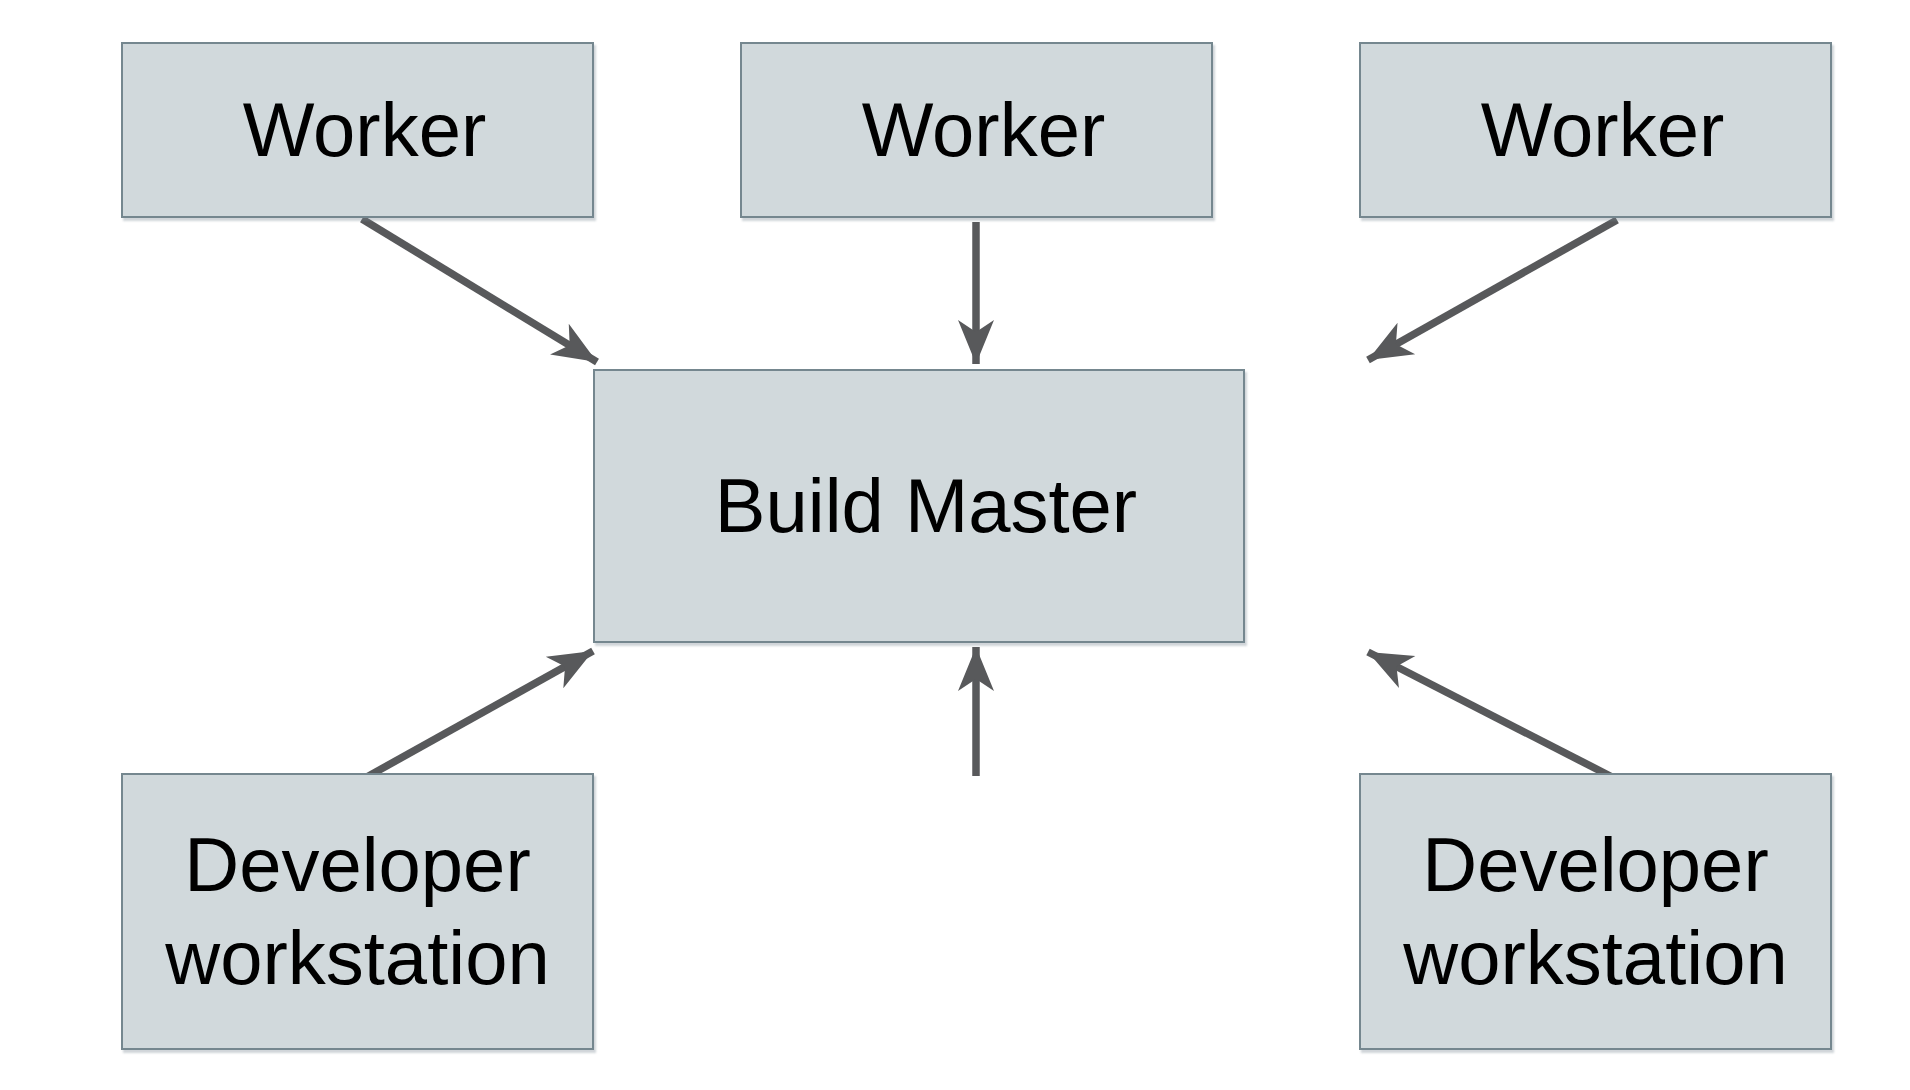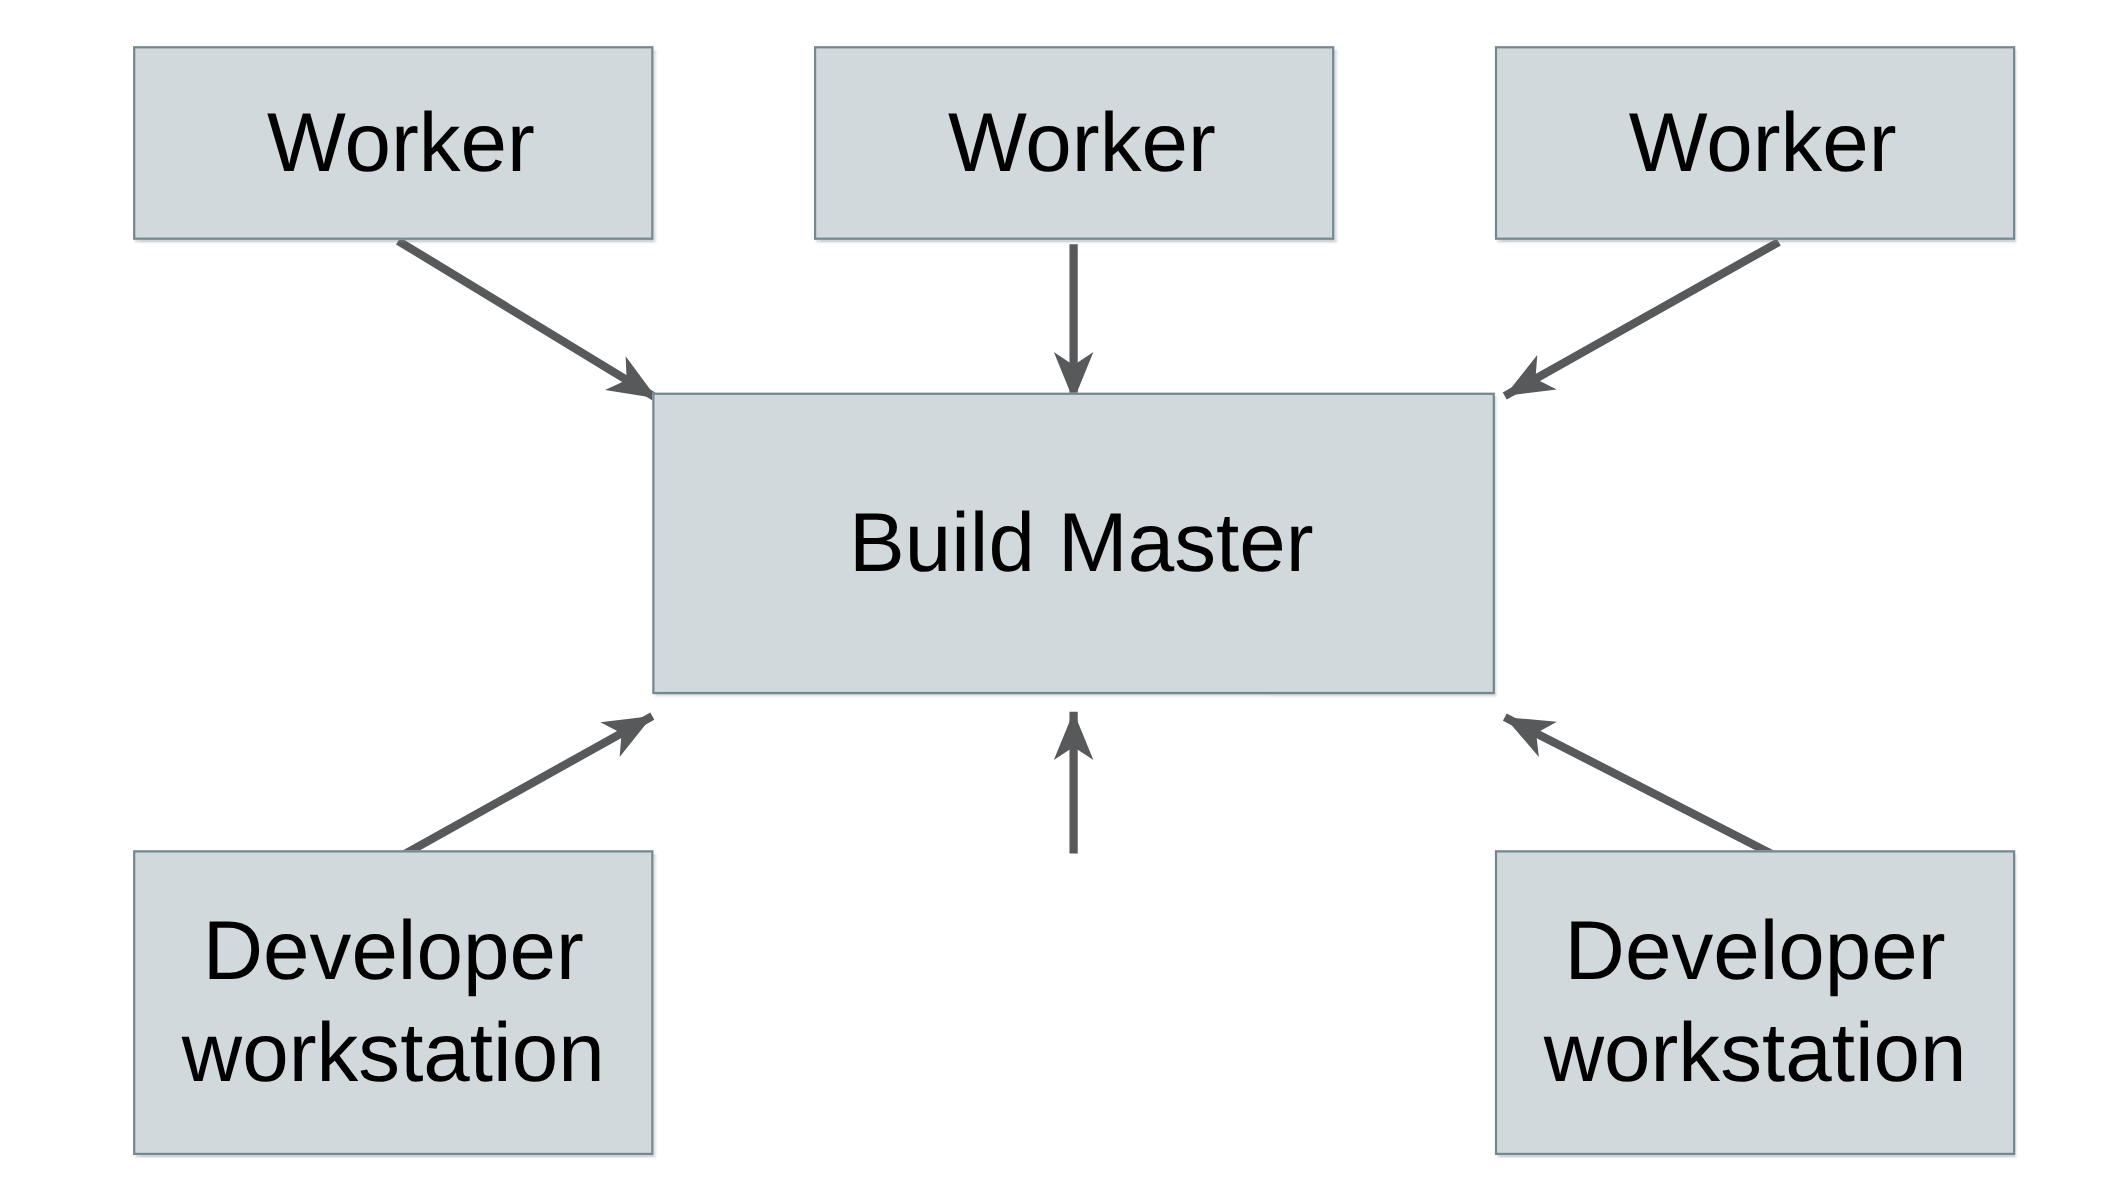--- a/index.html
+++ b/index.html
@@ -39,21 +39,21 @@
   .node .label {
     color: var(--text, #000000);
     font-size: 76px;
     line-height: 1.22;
     letter-spacing: 0px;
   }
   
   .n-worker-1 { left: 121px; top: 42px;  width: 473px; height: 176px; }
   .n-worker-2 { left: 740px; top: 42px;  width: 473px; height: 176px; }
   .n-worker-3 { left: 1359px; top: 42px; width: 473px; height: 176px; }
-  .n-build-master { left: 593px; top: 357px; width: 766px; height: 274px; }
+  .n-build-master { left: 593px; top: 369px; width: 652px; height: 274px; }
   .n-dev-left  { left: 121px; top: 773px;  width: 473px; height: 277px; padding: 0 30px; }
   .n-ci-server { left: 740px; top: 773px;  width: 473px; height: 277px; }
   .n-dev-right { left: 1359px; top: 773px; width: 473px; height: 277px; padding: 0 30px; }
 </style>
 </head>
 <body>
 
 <div class="canvas">
 
   <svg class="edges-layer" width="1910" height="1090" viewBox="0 0 1910 1090" xmlns="http://www.w3.org/2000/svg">

